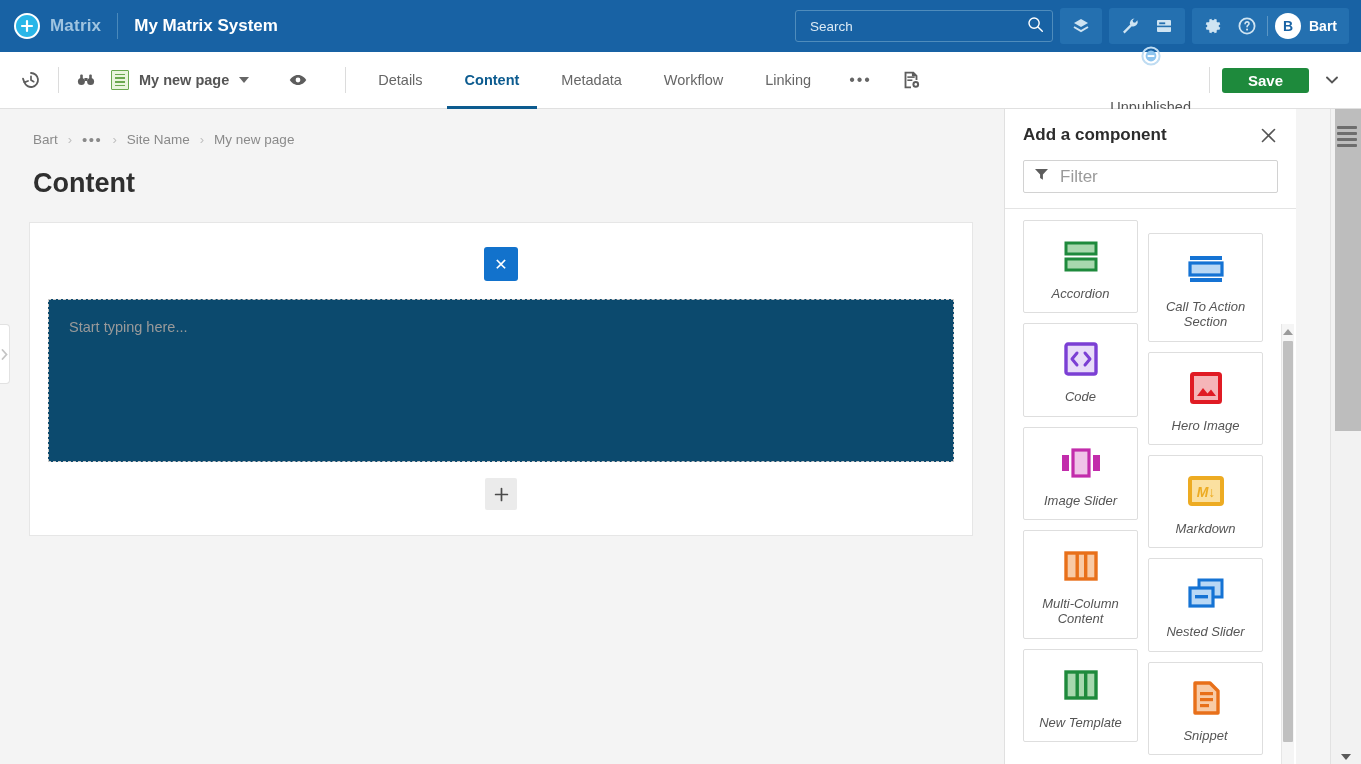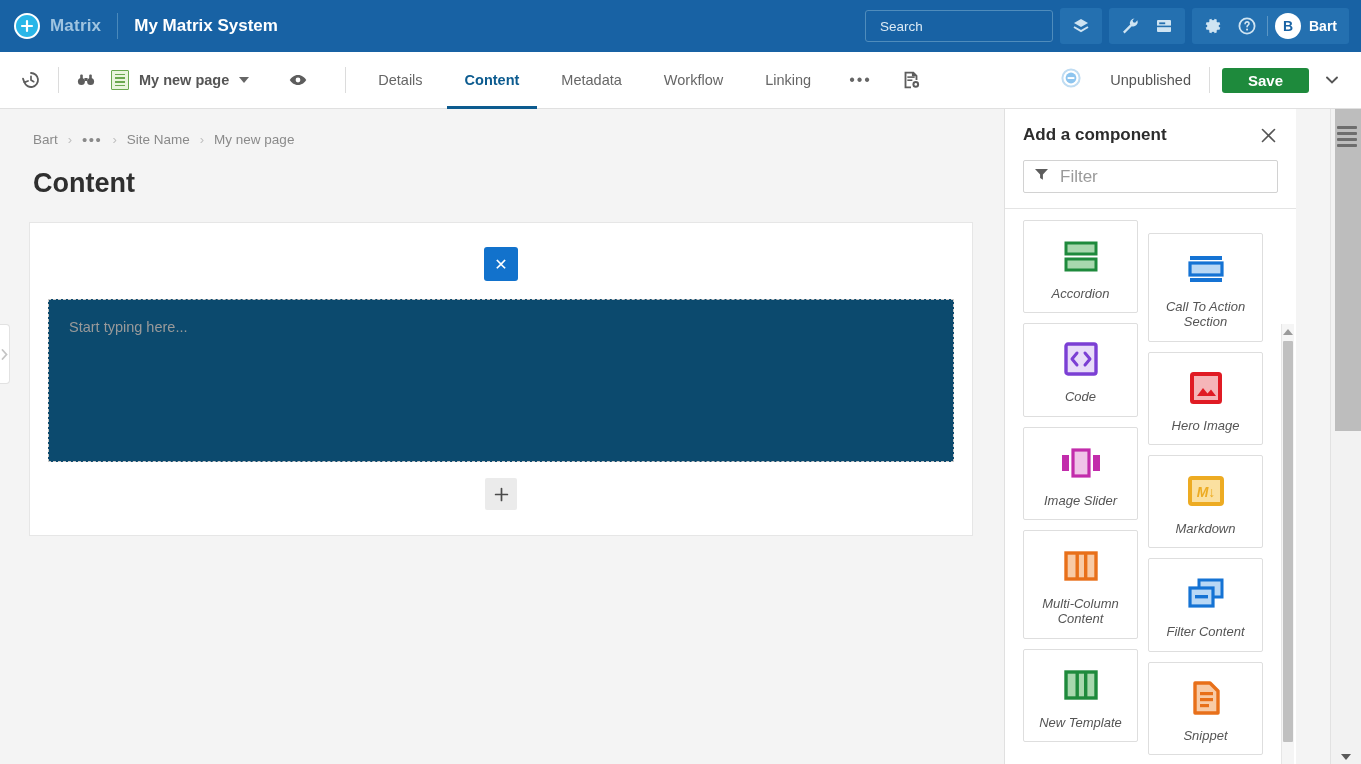--- a/index.html
+++ b/index.html
@@ -46,21 +46,21 @@
     font-size: 17px;
     font-weight: bold;
   }
   .topbar-right {
     margin-left: auto;
     display: flex;
     align-items: center;
     gap: 7px;
   }
   .search-box {
-    width: 188px; height: 32px;
+    width: 258px; height: 32px;
     border: 1px solid #4f8cbc;
     border-radius: 3px;
     background: #1862a4;
     display: flex; align-items: center;
     padding: 0 8px 0 12px;
   }
   .search-box input {
     flex: 1;
     background: transparent;
     border: none; outline: none;
@@ -129,21 +129,21 @@
     height:57px; display:flex; align-items:center;
     cursor:pointer;
     position:relative;
   }
   .tab.active { color:#0c5b8f; font-weight:bold; }
   .tab.active::after {
     content:""; position:absolute; left:0; right:0; bottom:0; height:3px; background:#0c5b8f;
   }
   .tab-dots { padding: 0 14px; letter-spacing:2px; color:#666; font-size:16px; cursor:pointer; display:flex;align-items:center;height:57px;}
   .toolbar2-right { margin-left:auto; display:flex; align-items:center; gap:4px; }
-  .status-pill { display:flex; align-items:center; gap:28px; padding-right:6px;}
+  .status-pill { display:flex; align-items:center; gap:28px; padding-right:6px;flex-direction:column;}
   .status-text { font-size:14.5px; color:#555; }
   .btn-save {
     background:#1e8a3c; color:#fff; font-weight:bold; font-size:15px;
     border:none; border-radius:3px;
     height:25px; padding:0 26px; cursor:pointer;
     font-family:"Liberation Sans", sans-serif;
   }
   .save-caret { width:38px;height:38px;display:flex;align-items:center;justify-content:center;cursor:pointer;}
 
   
@@ -594,21 +594,21 @@
           </div>
 
           <div class="comp-card">
             <div class="comp-icon">
               <svg width="42" height="36" viewBox="0 0 42 36">
                   <rect x="14" y="4" width="23" height="17" fill="#b9d8f5" stroke="#1573d4" stroke-width="3"></rect>
                   <rect x="5" y="12" width="23" height="18" fill="#b9d8f5" stroke="#1573d4" stroke-width="3.2"></rect>
                   <rect x="10" y="19" width="13" height="3.4" fill="#1573d4"></rect>
                 </svg>
             </div>
-            <div class="comp-label">Filter Content</div>
+            <div class="comp-label">Nested Slider</div>
           </div>
 
           <div class="comp-card">
             <div class="comp-icon">
               <svg width="36" height="38" viewBox="0 0 36 38">
                   <path d="M7 4h15l8 8v22H7z" fill="#f8cba6" stroke="#e8701a" stroke-width="3.4" stroke-linejoin="round"></path>
                   <rect x="12" y="13" width="13" height="3.2" fill="#e8701a"></rect>
                   <rect x="12" y="19" width="13" height="3.2" fill="#e8701a"></rect>
                   <rect x="12" y="25" width="9" height="3.2" fill="#e8701a"></rect>
                 </svg>

